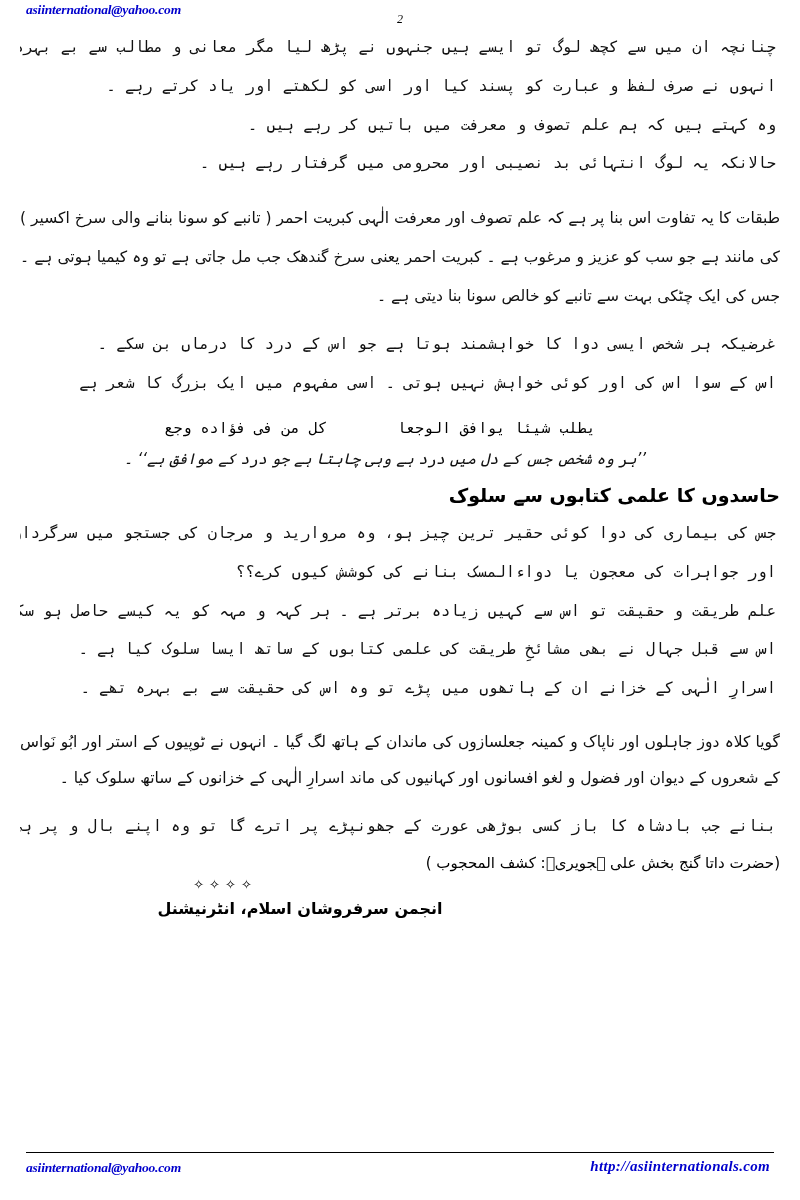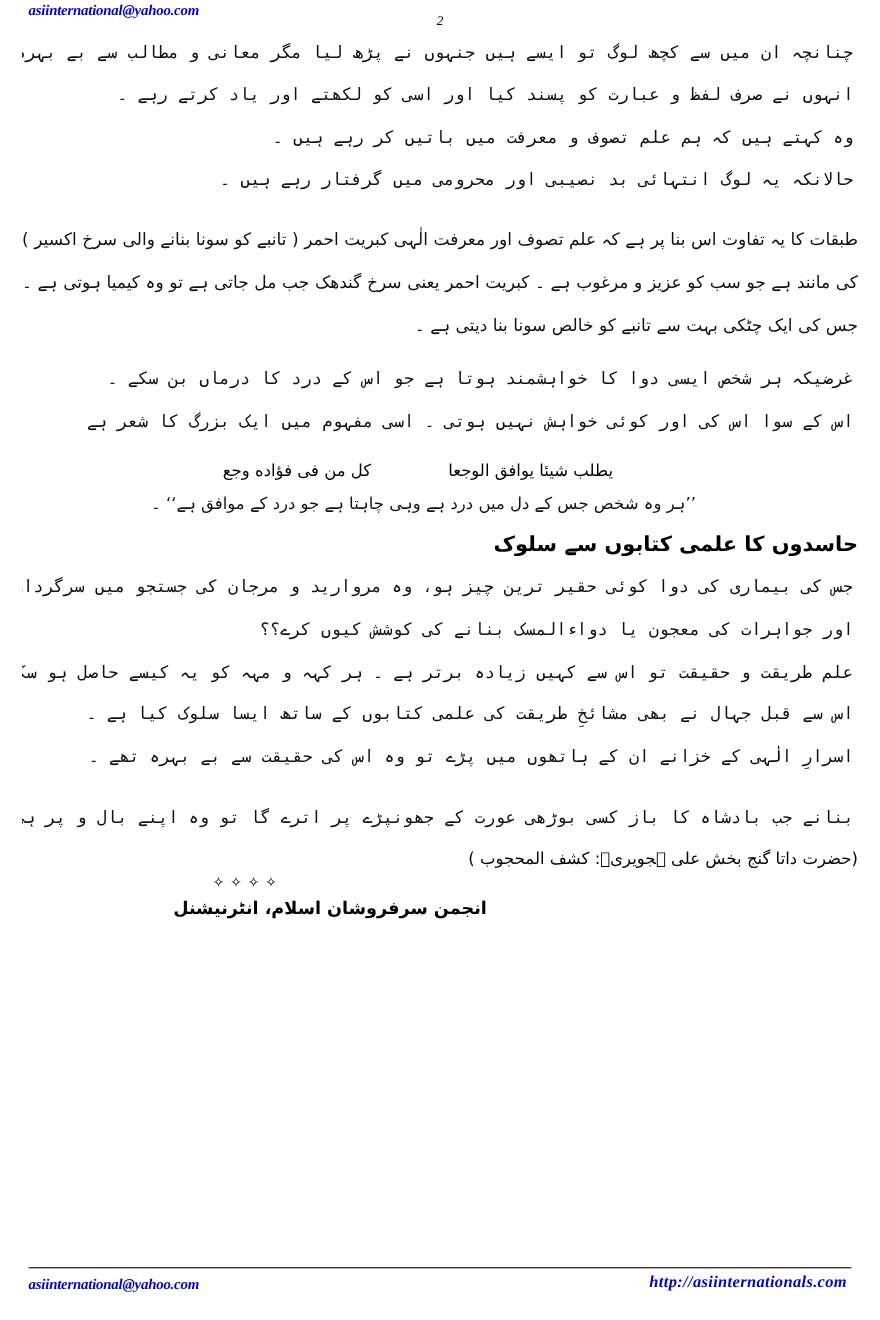--- a/index.html
+++ b/index.html
@@ -98,31 +98,33 @@
     gap: 70px;
     font-family: "DejaVu Sans", "Liberation Sans", sans-serif;
     font-size: 15px;
     color: #000;
     margin: 0 0 8px 0;
     padding-right: 40px;
     letter-spacing: 0.5px;
   }
   .hemistich {
     white-space: nowrap;
+    font-family: Liberation Mono, monospace;
   }
 
   .translation {
     direction: rtl;
     text-align: center;
     font-family: "DejaVu Sans", "Liberation Sans", sans-serif;
     font-size: 15px;
     color: #111;
     margin: 12px 0 16px 0;
     padding-right: 30px;
     white-space: nowrap;
+    font-style: italic;
   }
 
   
   .section-heading {
     direction: rtl;
     text-align: right;
     font-family: "DejaVu Sans", "Liberation Sans", sans-serif;
     font-weight: 700;
     font-size: 19px;
     color: #000;
@@ -251,20 +253,21 @@
     <div class="section-heading">حاسدوں کا علمی کتابوں سے سلوک</div>
 
     <div class="urdu-line">جس کی بیماری کی دوا کوئی حقیر ترین چیز ہو، وہ مروارید و مرجان کی جستجو میں سرگرداں کیوں پھرے؟؟</div>
     <div class="urdu-line">اور جواہرات کی معجون یا دواءالمسک بنانے کی کوشش کیوں کرے؟؟</div>
     <div class="urdu-line">علم طریقت و حقیقت تو اس سے کہیں زیادہ برتر ہے ۔ ہر کہہ و مہہ کو یہ کیسے حاصل ہو سکتا ہے ۔</div>
     <div class="urdu-line">اس سے قبل جہال نے بھی مشائخِ طریقت کی علمی کتابوں کے ساتھ ایسا سلوک کیا ہے ۔</div>
     <div class="urdu-line">اسرارِ الٰہی کے خزانے ان کے ہاتھوں میں پڑے تو وہ اس کی حقیقت سے بے بہرہ تھے ۔</div>
 
     <div class="spacer-sm"></div>
 
+    <div class="para-just">گویا کلاہ دوز جاہلوں اور ناپاک و کمینہ جعلسازوں کی ماندان کے ہاتھ لگ گیا ۔ انہوں نے ٹوپیوں کے استر اور ابُو نَواس کے شعروں کے دیوان اور فضول و لغو افسانوں اور کہانیوں کی ماند اسرارِ الٰہی کے خزانوں کے ساتھ سلوک کیا ۔</div>
 
     <div class="spacer-sm"></div>
 
     <div class="urdu-line">بنانے جب بادشاہ کا باز کسی بوڑھی عورت کے جھونپڑے پر اترے گا تو وہ اپنے بال و پر ہی اکھڑوائے گا‘‘</div>
 
     <div class="attribution">(حضرت داتا گنج بخش علی ہجویریؒ: کشف المحجوب )</div>
 
     <div class="ornaments">
       <span>✧</span><span>✧</span><span>✧</span><span>✧</span>
     </div>

